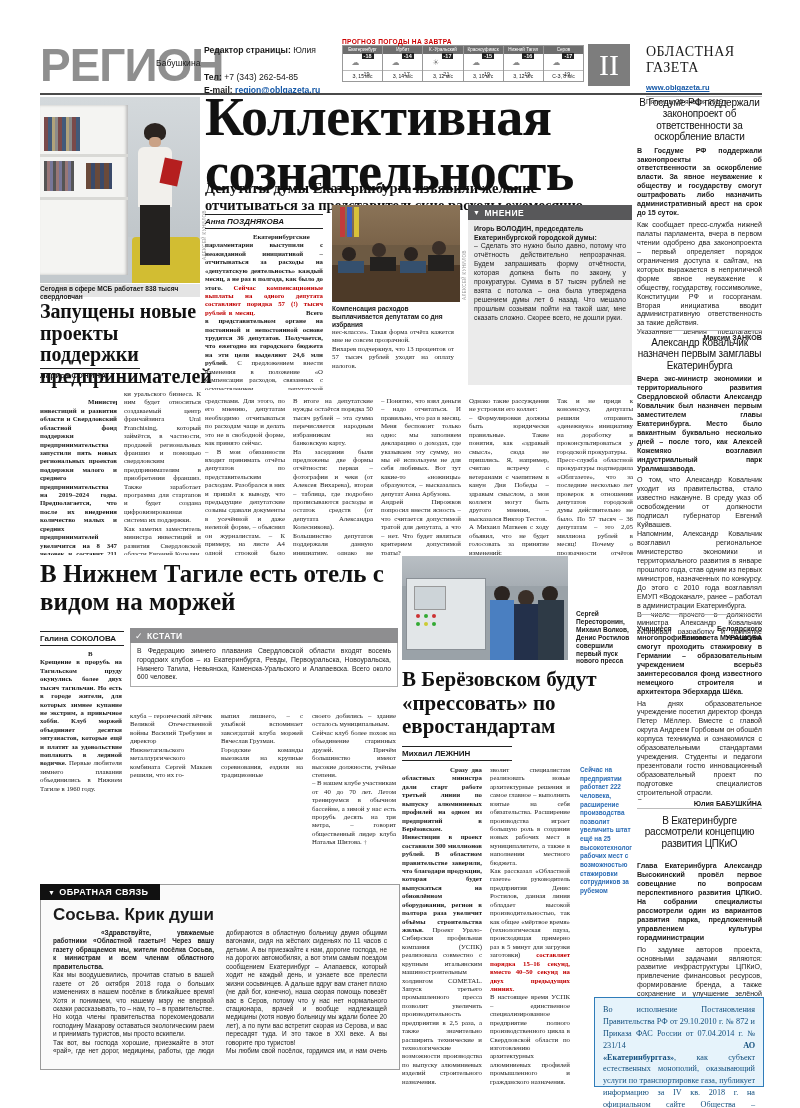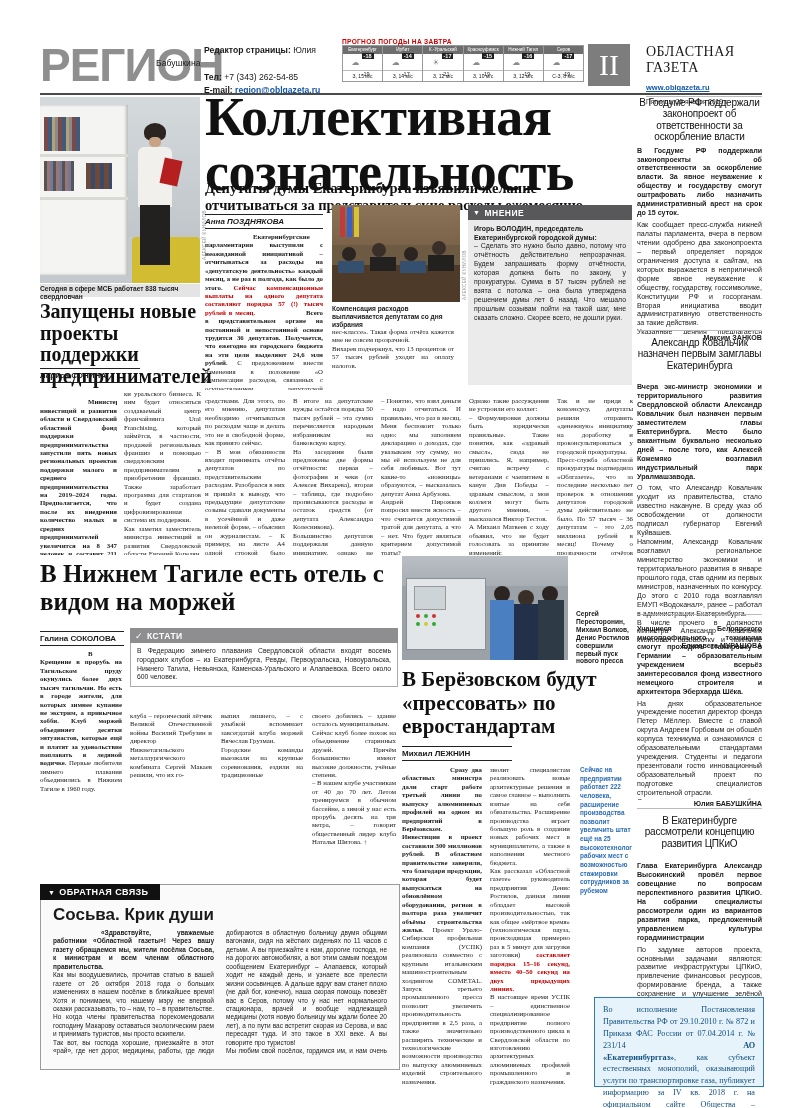--- a/index.html
+++ b/index.html
@@ -257,21 +257,21 @@
     <div class="sb-lead sb-t jt pre" style="margin-top:4px;">В Госдуме РФ поддержали законопроекты об ответственности за оскорбление власти. За явное неуважение к обществу и государству смогут оштрафовать либо назначить административный арест на срок до 15 суток.</div>
     <div class="sb-body sb-t jt pre ov" style="margin-top:3px;height:113px;">Как сообщает пресс-служба нижней палаты парламента, вчера в первом чтении одобрено два законопроекта – первый определяет порядок ограничения доступа к сайтам, на которых выражается в неприличной форме явное неуважение к обществу, государству, госсимволике, Конституции РФ и госорганам. Вторая инициатива вводит административную ответственность за такие действия.
 Указанные деяния предлагается наказывать административным штрафом в размере от 1 тыс. до 5 тыс. рублей или административным арестом на срок до 15 суток.
 После обнаружения оскорбительной информации в Сети Генеральный прокурор РФ или его заместители должны обратиться в Роскомнадзор с требованием о принятии соответствующих мер. На основании такого обращения надзорное ведомство будет направлять операторам связи предписания по ограничению доступа к интернет-ресурсу.</div>
     <div class="sb-author">Максим ЗАНКОВ</div>
   </div>
   <div class="abs sb-rule" style="left:637px;top:330px;width:125px;"></div>
 
   <div class="abs" style="left:637px;top:337px;width:125px;">
     <div class="sb-h">Александр Ковальчик назначен первым замглавы Екатеринбурга</div>
-    <div class="sb-lead sb-t jt pre" style="margin-top:12px;">Вчера экс-министр экономики и территориального развития Свердловской области Александр Ковальчик был назначен первым заместителем главы Екатеринбурга. Место было вакантным буквально несколько дней – после того, как Алексей Кожемяко возглавил индустриальный парк Уралмашзавода.</div>
+    <div class="sb-lead sb-t jt pre" style="margin-top:4px;">Вчера экс-министр экономики и территориального развития Свердловской области Александр Ковальчик был назначен первым заместителем главы Екатеринбурга. Место было вакантным буквально несколько дней – после того, как Алексей Кожемяко возглавил индустриальный парк Уралмашзавода.</div>
     <div class="sb-body sb-t jt pre ov" style="margin-top:3px;height:158px;">О том, что Александр Ковальчик уходит из правительства, стало известно накануне. В среду указ об освобождении от должности подписал губернатор Евгений Куйвашев.
 Напомним, Александр Ковальчик возглавил региональное министерство экономики и территориального развития в январе прошлого года, став одним из первых министров, назначенных по конкурсу. До этого с 2010 года возглавлял ЕМУП «Водоканал», ранее – работал в администрации Екатеринбурга.
 В числе прочего в должности министра Александр Ковальчик курировал разработку и принятие муниципальных и отраслевых стратегий Свердловской области (до сентября 2018 года – в связке с нынешним мэром Екатеринбурга – тогдашним заместителем губернатора Александром Высокинским). Очередное заседание стратсовета назначено на первое февраля, но кто его проведёт – пока не известно.</div>
     <div class="sb-author">Елизавета МУРАШОВА</div>
   </div>
   <div class="abs sb-rule" style="left:637px;top:614px;width:125px;"></div>
 
   <div class="abs" style="left:637px;top:621px;width:125px;">
     <div class="sb-lead sb-t jt pre" style="margin-top:4px;">Учащиеся Белоярского многопрофильного техникума смогут проходить стажировку в Германии – образовательным учреждением всерьёз заинтересовался фонд известного немецкого строителя и архитектора Эберхарда Шёка.</div>
     <div class="sb-body sb-t jt pre ov" style="margin-top:3px;height:100px;">На днях образовательное учреждение посетил директор фонда Петер Мёллер. Вместе с главой округа Андреем Горбовым он обошёл корпуса техникума и ознакомился с образовательными стандартами учреждения. Студенты и педагоги презентовали гостю инновационный образовательный проект по подготовке специалистов строительной отрасли.

